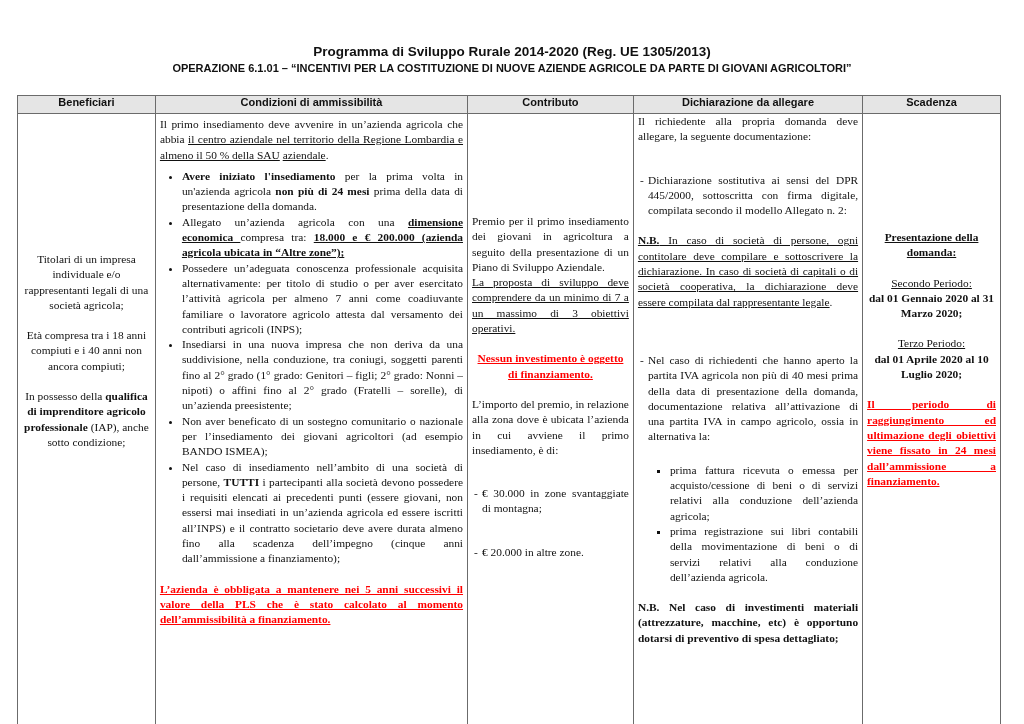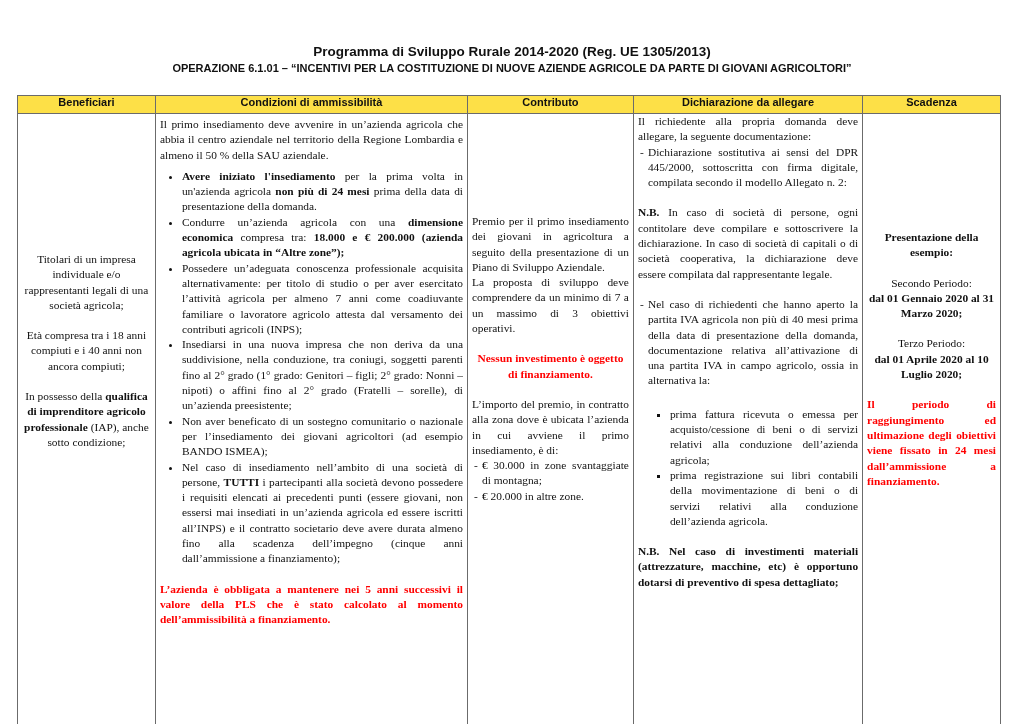--- a/index.html
+++ b/index.html
@@ -5,35 +5,35 @@
   html, body { margin: 0; padding: 0; background: #ffffff; }
   body { width: 1024px; height: 724px; position: relative; overflow: hidden;
          font-family: "DejaVu Serif", "Liberation Serif", serif; color: #111; }
   .title { position: absolute; left: 0; width: 1024px; text-align: center;
            font-family: "Liberation Sans", "DejaVu Sans", sans-serif; font-weight: bold; }
   .t1 { top: 44px; font-size: 13.5px; text-align: center; }
   .t2 { top: 62px; font-size: 11px; }
   table.grid { position: absolute; left: 17px; top: 95px; width: 984px;
                border-collapse: collapse; table-layout: fixed; }
   table.grid th, table.grid td { border: 1px solid #6b6b6b; vertical-align: top; }
-  table.grid th { background: #fde047; height: 17px; font-family: "Liberation Sans", sans-serif;
+  table.grid th { background: #e5e5e5; height: 17px; font-family: "Liberation Sans", sans-serif;
                   font-size: 11px; font-weight: bold; text-align: center; padding: 0; }
   table.grid td { font-family: "Liberation Serif", serif; font-size: 11.4px; line-height: 15.3px;
                   padding: 3px 4px 0 4px; height: 525px; }
   .c1 { width: 132px; } .c2 { width: 300px; margin-top: 42px; } .c3 { width: 159px; } .c4 { width: 220px; } .c5 { width: 132px; }
   .center { text-align: center; }
   .just { text-align: justify; }
-  .u { }
+  .u { text-decoration: underline; }
   .b { font-weight: bold; }
   .red { color: #ff0000; }
   .gap { height: 15px; }
   ul.dots { margin: 6px 0 0 0; padding-left: 22px; }
   ul.dots li { text-align: justify; margin: 0; }
   ul.dash { list-style: none; margin: 0; padding-left: 0; }
-  ul.dash li { position: relative; padding-left: 10px; text-align: justify; }
+  ul.dash li { position: relative; padding-left: 10px; text-align: justify; margin-top: 28px; }
   ul.dash li::before { content: "-"; position: absolute; left: 2px; }
   ul.sq { list-style: square; margin: 18px 0 0 0; padding-left: 32px; }
   ul.sq li { text-align: justify; }
   .benef { padding-top: 138px !important; }
   .contrib { padding-top: 100px !important; }
   .scad { padding-top: 116px !important; }
 </style>
 </head>
 <body>
 
@@ -58,37 +58,37 @@
         <div class="gap"></div>
         <div>Età compresa tra i 18 anni compiuti e i 40 anni non ancora compiuti;</div>
         <div class="gap"></div>
         <div><span>In possesso  della </span><span class="b">qualifica di imprenditore agricolo professionale</span><span> (IAP), anche sotto condizione;</span></div>
       </td>
 
       <td class="just">
         <div><span>Il primo insediamento deve avvenire in un’azienda agricola che abbia </span><span class="u">il centro aziendale nel territorio della Regione Lombardia e almeno il 50 % della SAU</span><span> </span><span class="u">aziendale</span><span>.</span></div>
         <ul class="dots">
           <li><span class="b">Avere iniziato l'insediamento</span><span> per la prima volta in un'azienda agricola </span><span class="b">non più di 24 mesi</span><span> prima della data di presentazione della domanda.</span></li>
-          <li><span>Condurre un’azienda agricola con una </span><span class="b u">dimensione economica </span><span>compresa tra: </span><span class="b u">18.000 e € 200.000 (azienda agricola ubicata in “Altre zone”);</span></li>
+          <li><span>Allegato un’azienda agricola con una </span><span class="b u">dimensione economica </span><span>compresa tra: </span><span class="b u">18.000 e € 200.000 (azienda agricola ubicata in “Altre zone”);</span></li>
           <li>Possedere un’adeguata conoscenza professionale acquisita alternativamente: per titolo di studio o per aver esercitato l’attività agricola per almeno 7 anni come coadiuvante familiare o lavoratore agricolo attesta dal versamento dei contributi agricoli (INPS);</li>
           <li>Insediarsi in una nuova impresa che non deriva da una suddivisione, nella conduzione, tra coniugi, soggetti parenti fino al 2° grado (1° grado: Genitori – figli; 2° grado: Nonni – nipoti) o affini fino al 2° grado (Fratelli – sorelle), di un’azienda preesistente;</li>
           <li>Non aver beneficato di un sostegno comunitario o nazionale per l’insediamento dei giovani agricoltori (ad esempio BANDO ISMEA);</li>
           <li><span>Nel caso di insediamento nell’ambito di una società di persone, </span><span class="b">TUTTI</span><span> i partecipanti alla società devono possedere i requisiti elencati ai precedenti punti (essere giovani, non essersi mai insediati in un’azienda agricola ed essere iscritti all’INPS) e il contratto societario deve avere durata almeno fino alla scadenza dell’impegno (cinque anni dall’ammissione a finanziamento);</span></li>
         </ul>
         <div class="gap"></div>
         <div class="b u red">L’azienda è obbligata a mantenere nei 5 anni successivi il valore della PLS che è stato calcolato al momento dell’ammissibilità a finanziamento.</div>
       </td>
 
       <td class="just contrib">
         <div>Premio per il primo insediamento dei giovani in agricoltura a seguito della presentazione di un Piano di Sviluppo Aziendale.</div>
         <div class="u">La proposta di sviluppo deve comprendere da un minimo di 7 a un massimo di 3 obiettivi operativi.</div>
         <div class="gap"></div>
         <div class="b u red center">Nessun investimento è oggetto di finanziamento.</div>
         <div class="gap"></div>
-        <div>L’importo del premio, in contratto alla zona dove è ubicata l’azienda in cui avviene il primo insediamento, è di:</div>
+        <div>L’importo del premio, in relazione alla zona dove è ubicata l’azienda in cui avviene il primo insediamento, è di:</div>
         <ul class="dash">
           <li>€ 30.000 in zone svantaggiate di montagna;</li>
           <li>€ 20.000 in altre zone.</li>
         </ul>
       </td>
 
       <td class="just" style="padding-top:0">
         <div>Il richiedente alla propria domanda deve allegare, la seguente documentazione:</div>
         <ul class="dash">
           <li>Dichiarazione sostitutiva ai sensi del DPR 445/2000, sottoscritta con firma digitale, compilata secondo il modello Allegato n. 2:</li>
@@ -101,21 +101,21 @@
         </ul>
         <ul class="sq">
           <li>prima fattura ricevuta o emessa per acquisto/cessione di beni o di servizi relativi alla conduzione dell’azienda agricola;</li>
           <li>prima registrazione sui libri contabili della movimentazione di beni o di servizi relativi alla conduzione dell’azienda agricola.</li>
         </ul>
         <div class="gap"></div>
         <div class="b">N.B. Nel caso di investimenti materiali (attrezzature, macchine, etc) è opportuno dotarsi di preventivo di spesa dettagliato;</div>
       </td>
 
       <td class="center scad">
-        <div class="b u">Presentazione della esempio:</div>
+        <div class="b u">Presentazione della domanda:</div>
         <div class="gap"></div>
         <div class="u">Secondo Periodo:</div>
         <div class="b">dal 01 Gennaio 2020 al 31 Marzo 2020;</div>
         <div class="gap"></div>
         <div class="u">Terzo Periodo:</div>
         <div class="b">dal 01 Aprile 2020 al 10 Luglio 2020;</div>
         <div class="gap"></div>
         <div class="b u red just">Il periodo di raggiungimento ed ultimazione degli obiettivi viene fissato in 24 mesi dall’ammissione a finanziamento.</div>
       </td>
     </tr>

